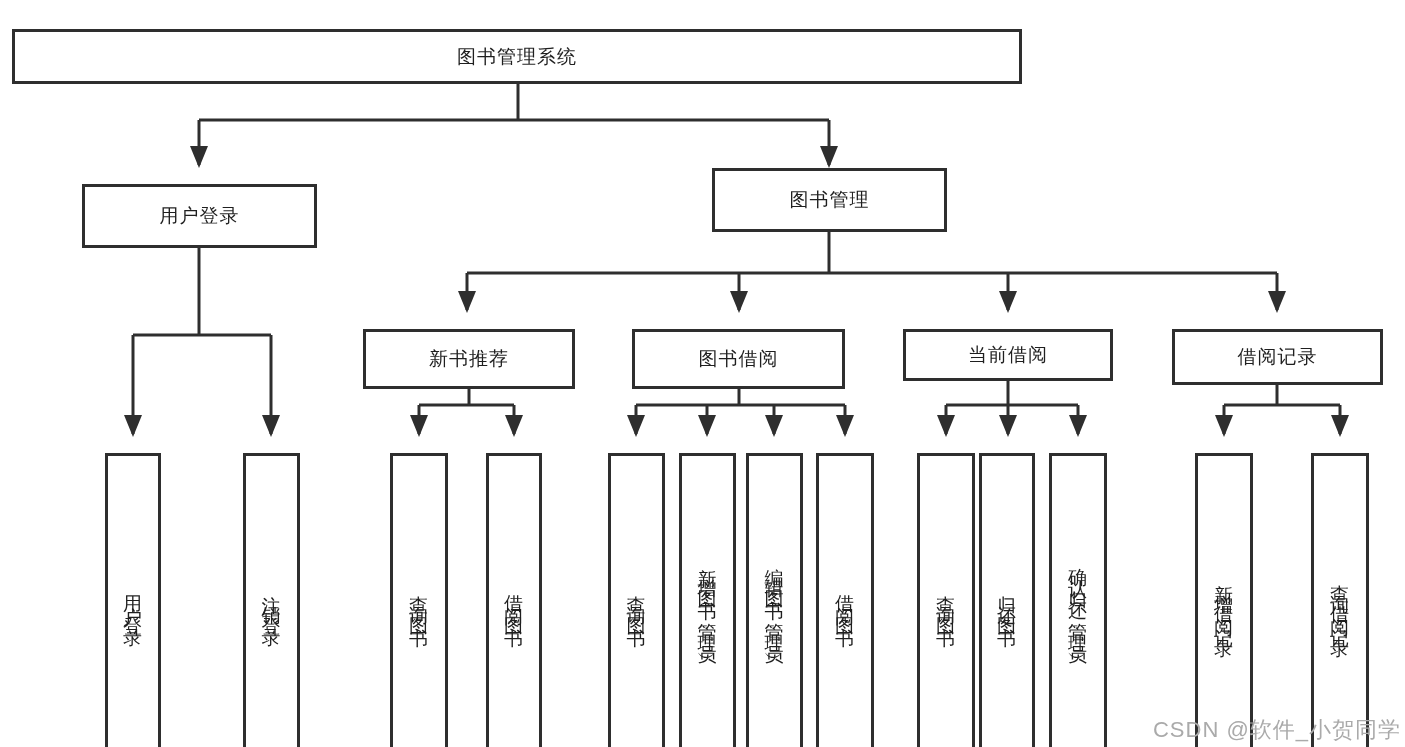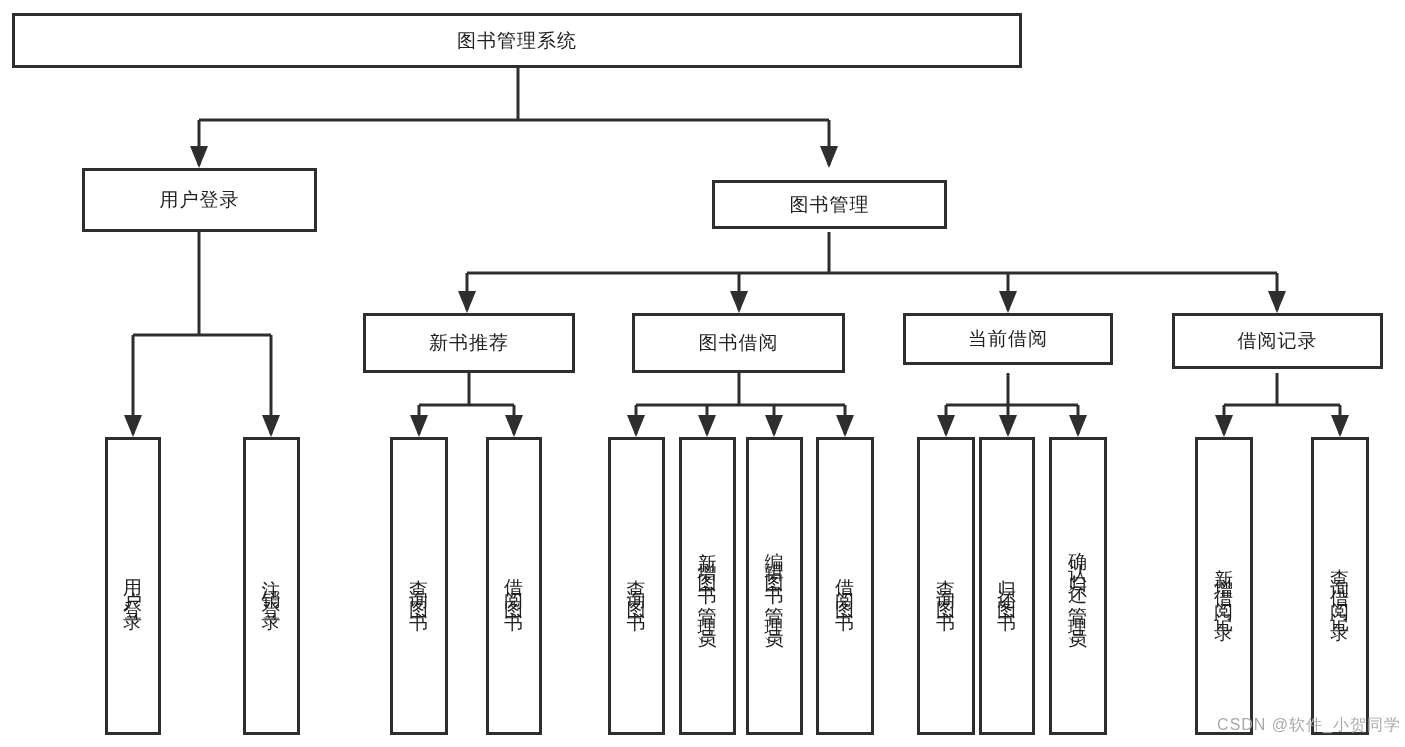--- a/index.html
+++ b/index.html
@@ -15,35 +15,36 @@
   .box {
     position: absolute;
     box-sizing: border-box;
     border: 3px solid #2e2e2e;
     background: #ffffff;
     display: flex;
     align-items: center;
     justify-content: center;
     color: #1f1f1f;
     z-index: 2;
+    margin-top: 16px;
   }
   .h { font-size: 19px; letter-spacing: 1px; }
   .v {
     writing-mode: vertical-rl;
     text-orientation: mixed;
     font-size: 19px;
     letter-spacing: 11px;
     line-height: 1;
   }
   .v span { display: inline-block; }
   .watermark {
     position: absolute;
     right: 4px;
     top: 715px;
-    font-size: 16px;
+    font-size: 22px;
     color: #aaaaaa;
     letter-spacing: 1px;
     z-index: 3;
     white-space: nowrap;
   }
 </style>
 </head>
 <body>
 
 <div id="stage">
@@ -114,21 +115,21 @@
     </g>
   </svg>
 
   <div class="box h" style="left:12px; top:13px; width:1010px; height:55px">
     <span>图书管理系统</span>
   </div>
 
   <div class="box h" style="left:82px; top:168px; width:235px; height:64px">
     <span>用户登录</span>
   </div>
-  <div class="box h" style="left:712px; top:180px; width:235px; height:49px">
+  <div class="box h" style="left:712px; top:152px; width:235px; height:64px">
     <span>图书管理</span>
   </div>
 
   <div class="box h" style="left:363px; top:313px; width:212px; height:60px">
     <span>新书推荐</span>
   </div>
   <div class="box h" style="left:632px; top:313px; width:213px; height:60px">
     <span>图书借阅</span>
   </div>
   <div class="box h" style="left:903px; top:313px; width:210px; height:52px">

